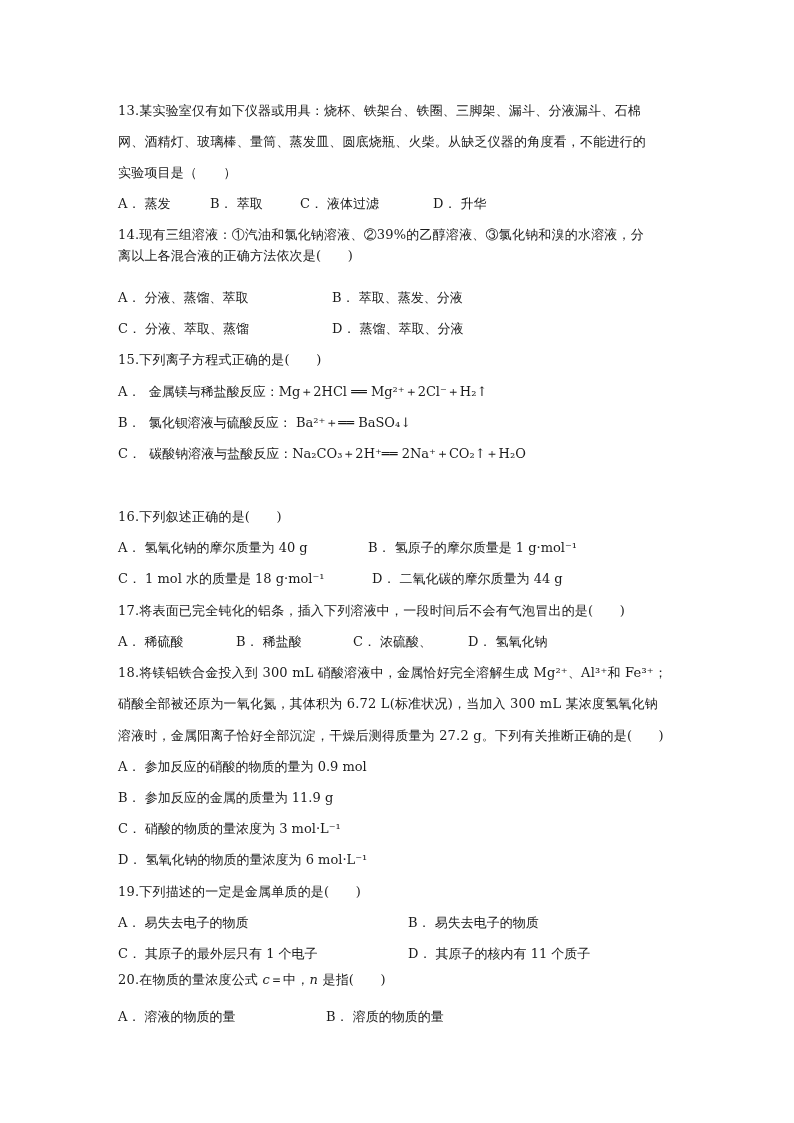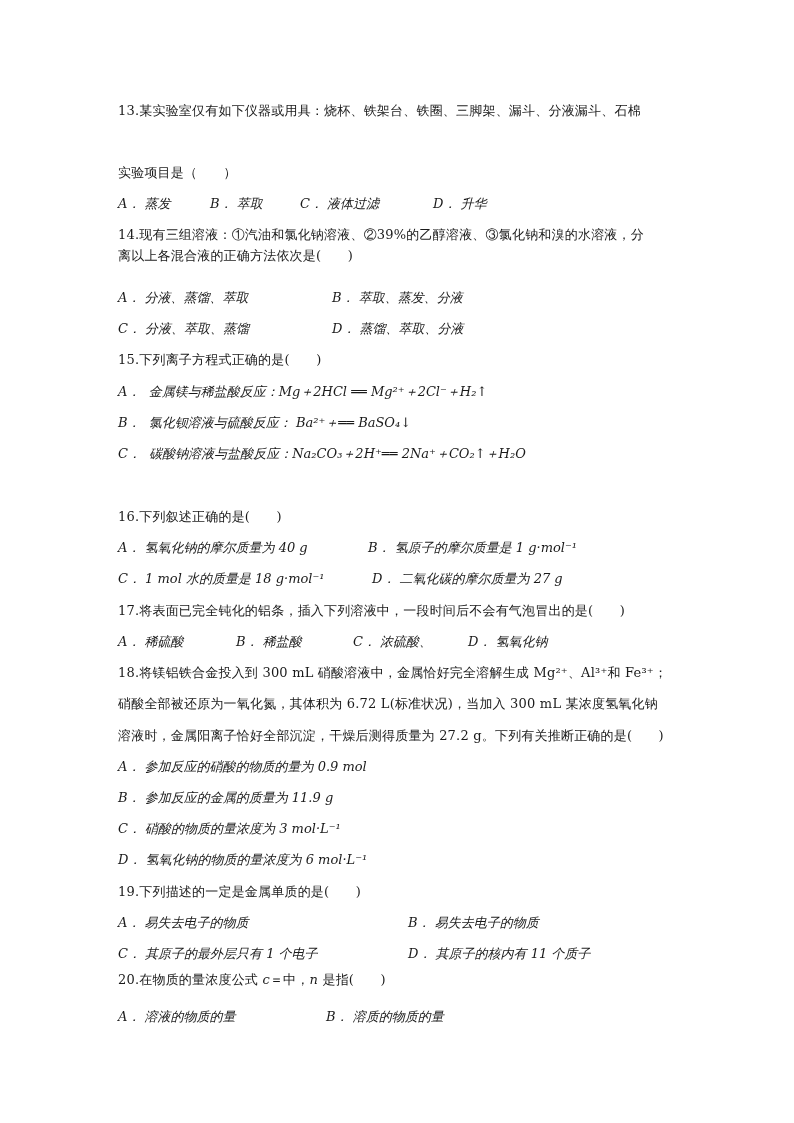--- a/index.html
+++ b/index.html
@@ -1,28 +1,29 @@
 <!DOCTYPE html>
 <html><head>
 <meta charset="utf-8">
 <style>
   html, body { margin: 0; padding: 0; background: #ffffff; }
   body { width: 794px; height: 1123px; position: relative; overflow: hidden;
          font-family: "DejaVu Serif", "Liberation Serif", serif; color: #1a1a1a; }
   .page { position: absolute; left: 0; top: 0; width: 794px; height: 1123px; text-align: center; }
   .line { position: absolute; left: 118px; font-size: 13px; line-height: 16px; white-space: nowrap; letter-spacing: 0.2px; }
-  .opt { position: absolute; white-space: nowrap; font-size: 13px; line-height: 16px; font-style: italic; }
+  .opt { position: absolute; white-space: nowrap; font-size: 13px; line-height: 16px; }
   .it { font-style: italic; }
 </style>
 </head>
 <body>
 
 <div class="page">
 
   <div class="line" style="top:103px">13.某实验室仅有如下仪器或用具：烧杯、铁架台、铁圈、三脚架、漏斗、分液漏斗、石棉</div>
+  <div class="line" style="top:134px">网、酒精灯、玻璃棒、量筒、蒸发皿、圆底烧瓶、火柴。从缺乏仪器的角度看，不能进行的</div>
   <div class="line" style="top:165px">实验项目是（　　）</div>
   <div class="opt" style="left:118px; top:196px">A．  蒸发</div>
   <div class="opt" style="left:210px; top:196px">B．  萃取</div>
   <div class="opt" style="left:300px; top:196px">C．  液体过滤</div>
   <div class="opt" style="left:433px; top:196px">D．  升华</div>
 
   <div class="line" style="top:227px">14.现有三组溶液：①汽油和氯化钠溶液、②39%的乙醇溶液、③氯化钠和溴的水溶液，分</div>
   <div class="line" style="top:248px">离以上各混合液的正确方法依次是(　　)</div>
   <div class="opt" style="left:118px; top:290px">A．  分液、蒸馏、萃取</div>
   <div class="opt" style="left:332px; top:290px">B．  萃取、蒸发、分液</div>
@@ -37,21 +38,21 @@
     <span>B．</span>&nbsp;&nbsp;<span>氯化钡溶液与硫酸反应：</span>&nbsp;<span>Ba²⁺＋══ BaSO₄↓</span>
   </div>
   <div class="opt" style="left:118px; top:446px">
     <span>C．</span>&nbsp;&nbsp;<span>碳酸钠溶液与盐酸反应：</span><span>Na₂CO₃＋2H⁺══ 2Na⁺＋CO₂↑＋H₂O</span>
   </div>
 
   <div class="line" style="top:509px">16.下列叙述正确的是(　　)</div>
   <div class="opt" style="left:118px; top:540px">A．  氢氧化钠的摩尔质量为 40 g</div>
   <div class="opt" style="left:368px; top:540px">B．  氢原子的摩尔质量是 1 g·mol⁻¹</div>
   <div class="opt" style="left:118px; top:571px">C．  1 mol 水的质量是 18 g·mol⁻¹</div>
-  <div class="opt" style="left:372px; top:571px">D．  二氧化碳的摩尔质量为 27 g</div>
+  <div class="opt" style="left:372px; top:571px">D．  二氧化碳的摩尔质量为 44 g</div>
 
   <div class="line" style="top:603px">17.将表面已完全钝化的铝条，插入下列溶液中，一段时间后不会有气泡冒出的是(　　)</div>
   <div class="opt" style="left:118px; top:634px">A．  稀硫酸</div>
   <div class="opt" style="left:236px; top:634px">B．  稀盐酸</div>
   <div class="opt" style="left:353px; top:634px">C．  浓硫酸、</div>
   <div class="opt" style="left:468px; top:634px">D．  氢氧化钠</div>
 
   <div class="line" style="top:665px">18.将镁铝铁合金投入到 300 mL 硝酸溶液中，金属恰好完全溶解生成 Mg²⁺、Al³⁺和 Fe³⁺；</div>
   <div class="line" style="top:696px">硝酸全部被还原为一氧化氮，其体积为 6.72 L(标准状况)，当加入 300 mL 某浓度氢氧化钠</div>
   <div class="line" style="top:728px">溶液时，金属阳离子恰好全部沉淀，干燥后测得质量为 27.2 g。下列有关推断正确的是(　　)</div>

